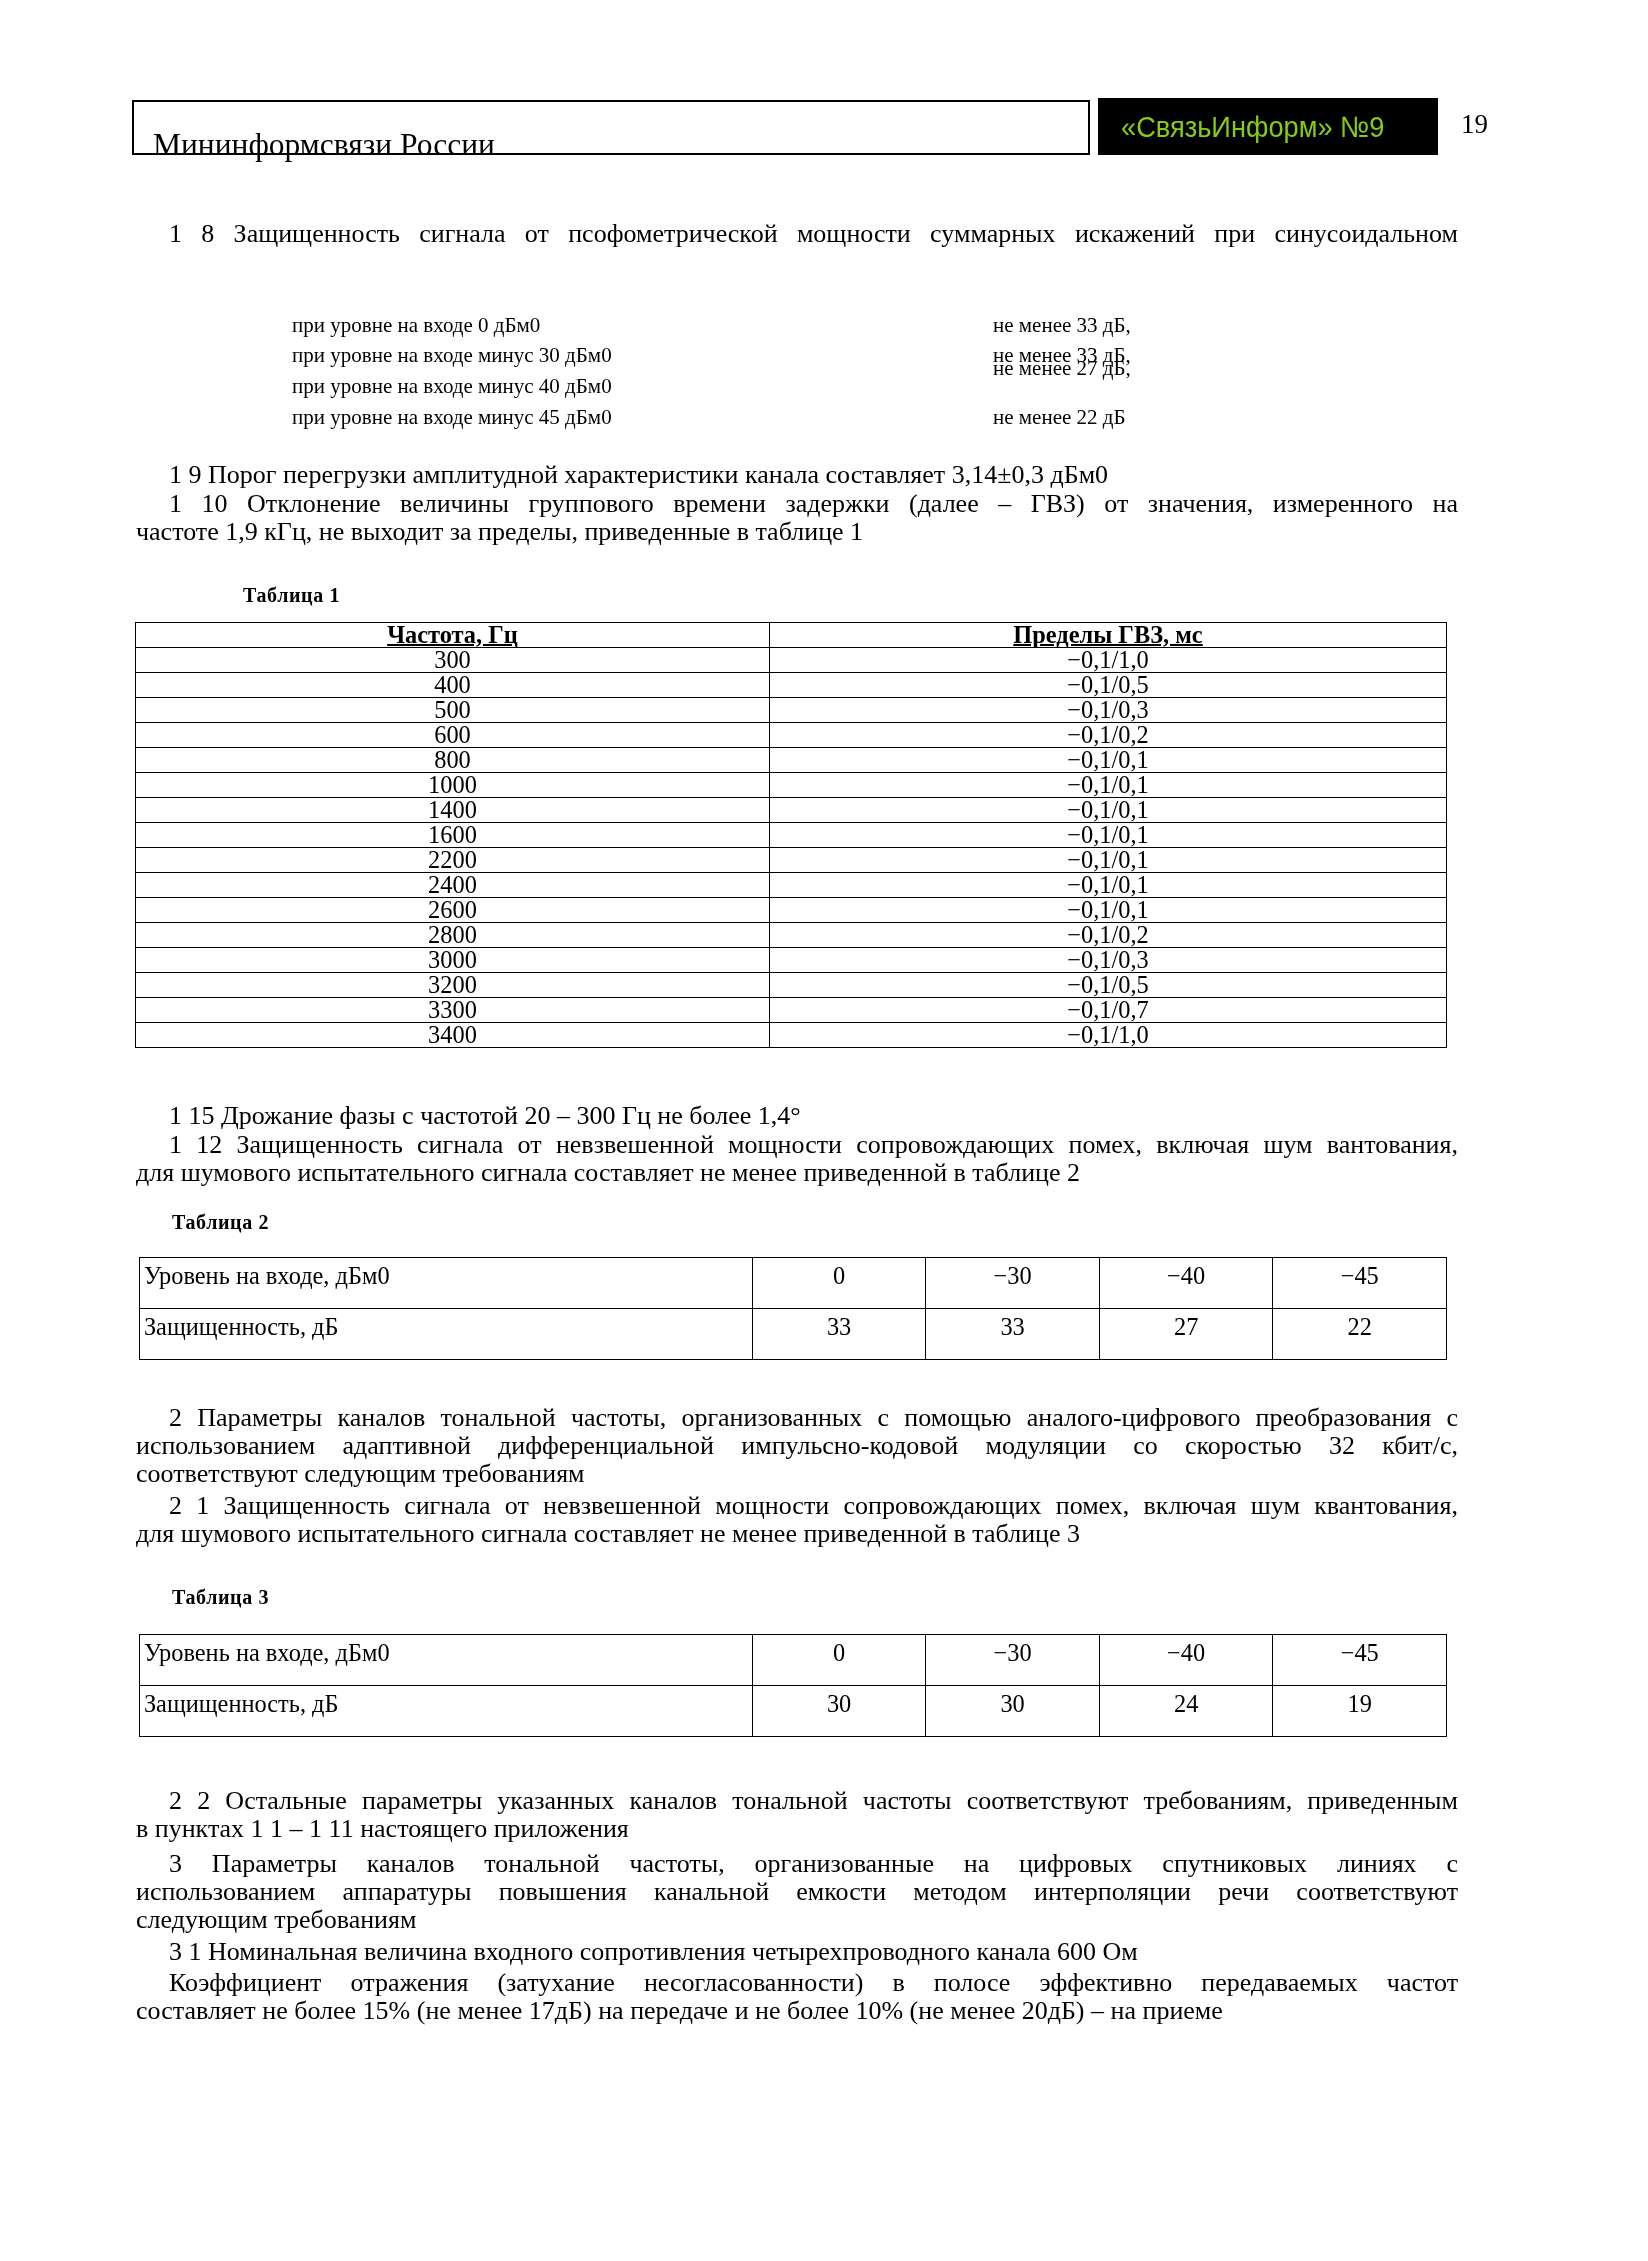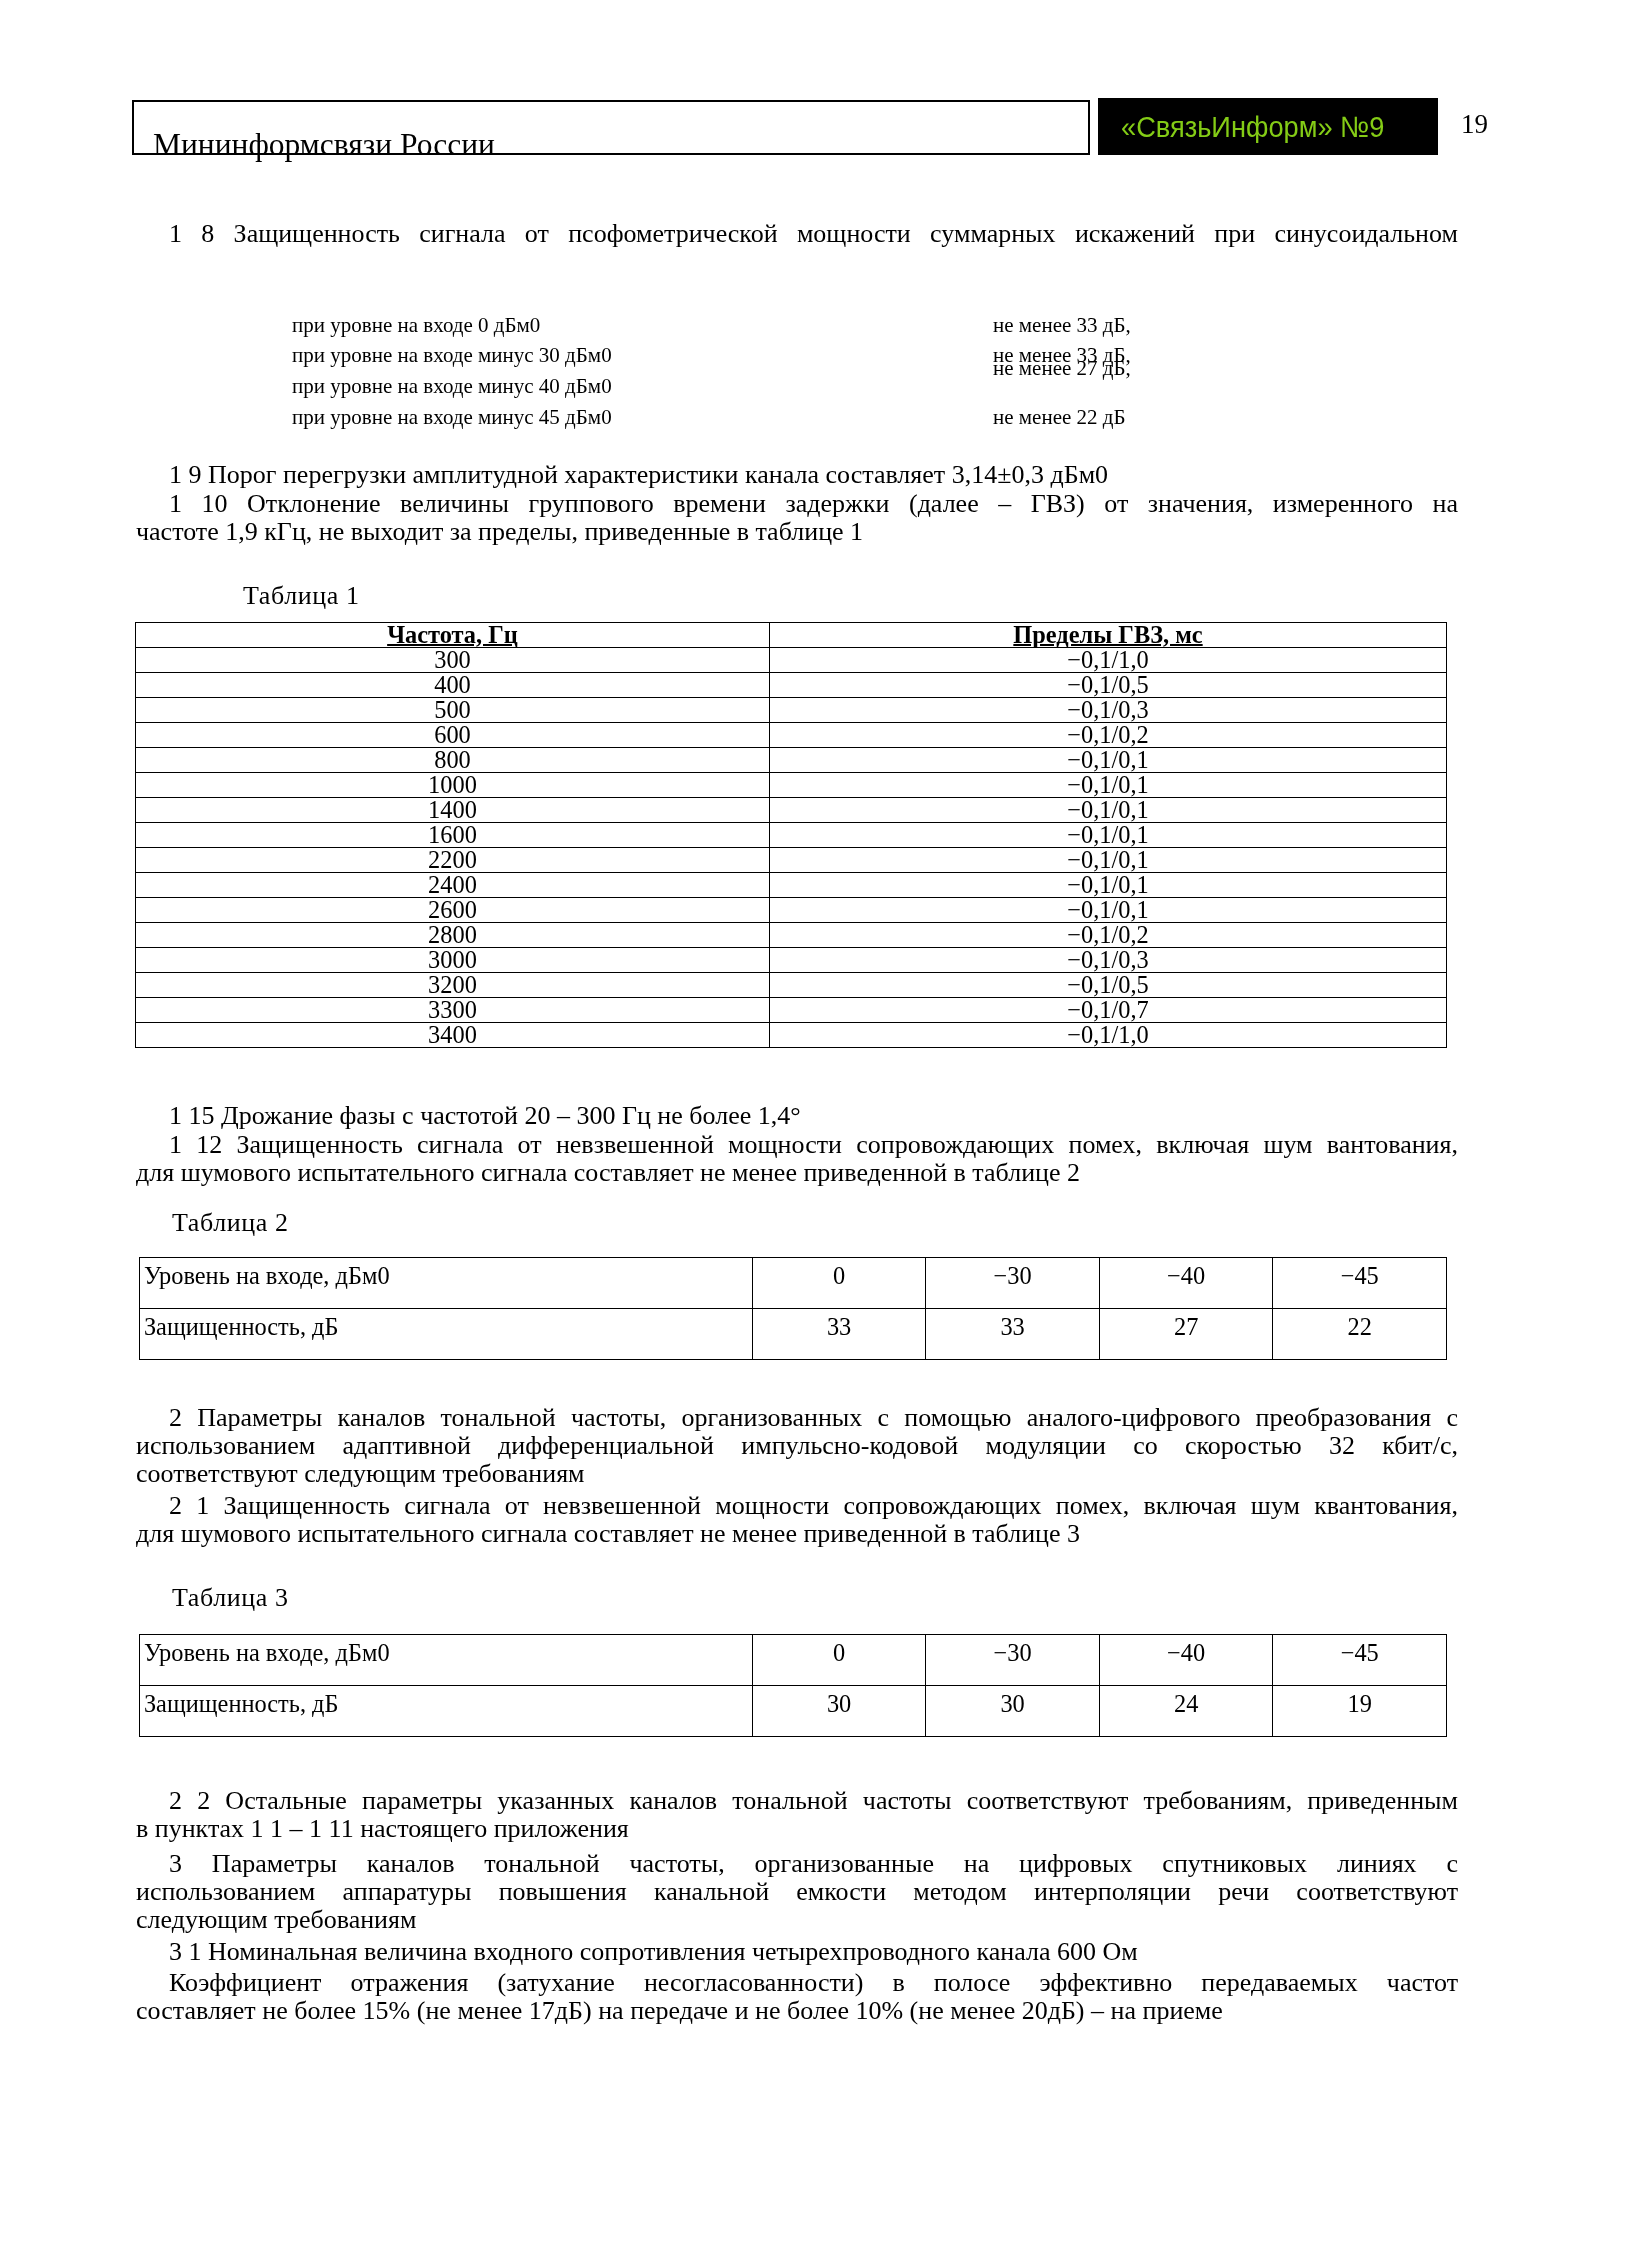--- a/index.html
+++ b/index.html
@@ -12,21 +12,21 @@
                   font-family:"Liberation Sans", "DejaVu Sans", sans-serif; font-size:29.6px; line-height:57px; }
   .header-right span { position:absolute; left:23px; top:0; white-space:nowrap; transform:scaleX(0.92); transform-origin:left center; }
   .page-num { left:1461px; top:109px; font-size:27px; line-height:31px; }
 
   .para { position:absolute; left:136px; width:1322px; font-size:26px; line-height:28px; text-align:justify; }
   .para .line { display:block; white-space:nowrap; }
   .line.j { text-align:justify; text-align-last:justify; white-space:normal; }
   .indent { padding-left:33px; }
 
   .list-row { position:absolute; font-size:21px; line-height:31px; white-space:nowrap; }
-  .caption { position:absolute; font-weight:normal; font-size:26px; line-height:29.6px; letter-spacing:0.6px; white-space:nowrap; }
+  .caption { position:absolute; font-weight:bold; font-size:20px; line-height:29.6px; letter-spacing:0.6px; white-space:nowrap; }
 
   table { border-collapse:collapse; position:absolute; font-size:24.4px; }
   td, th { border:1.9px solid #000; padding:0; }
   .t1 { left:135px; top:622px; width:1312px; }
   .t1 th { font-weight:bold; height:24px; line-height:24px; text-decoration:underline; text-underline-offset:1.3px; }
   .t1 td { height:24px; line-height:24px; text-align:center; }
   .t1 .c1 { width:633px; }
   .t23 td { height:46px; vertical-align:top; line-height:28px; padding-top:3.9px; }
   .t23 .lbl { width:606px; text-align:left; padding-left:3.9px; }
   .t23 .val { width:172px; text-align:center; }

